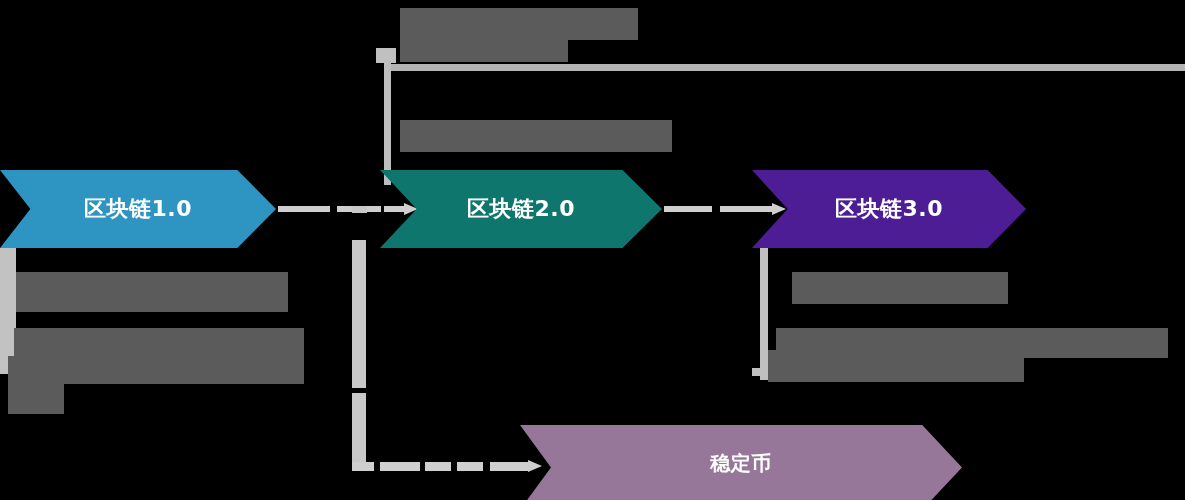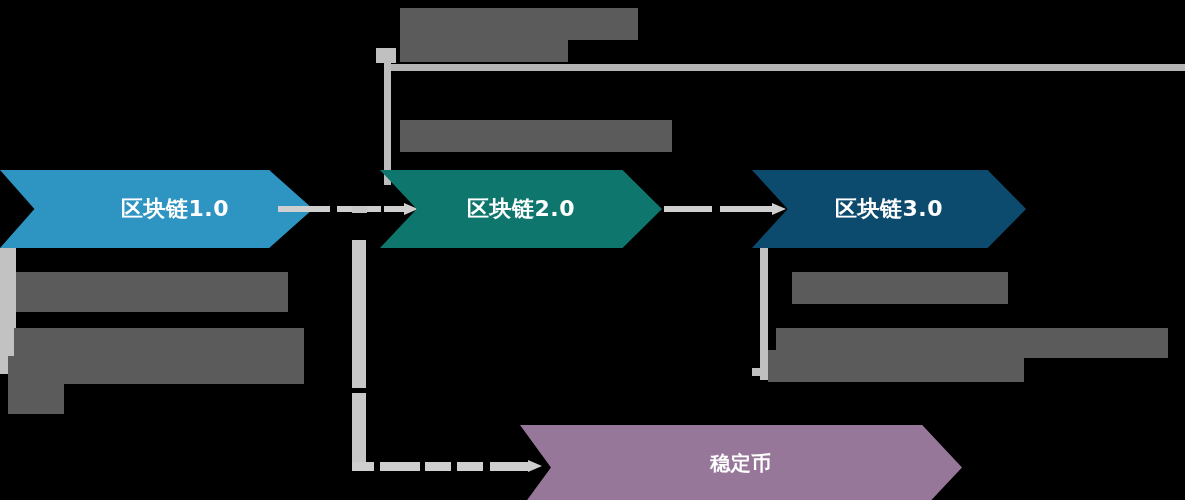--- a/index.html
+++ b/index.html
@@ -18,30 +18,29 @@
     color: #ffffff;
     font-weight: bold;
     font-size: 22px;
     letter-spacing: 0.5px;
   }
   .chev span { position: relative; z-index: 2; }
   .chev-1 {
     left: 0; top: 170px; width: 276px; height: 78px;
     background: #2e94c2;
     clip-path: polygon(0 0, 86% 0, 100% 50%, 86% 100%, 0 100%, 11% 50%);
-    padding-left: 37px;
   }
   .chev-2 {
     left: 380px; top: 170px; width: 282px; height: 78px;
     background: #0f766e;
     clip-path: polygon(0 0, 86% 0, 100% 50%, 86% 100%, 0 100%, 13% 50%);
   }
   .chev-3 {
     left: 752px; top: 170px; width: 274px; height: 78px;
-    background: #0c4a6e;
+    background: #4c1d95;
     clip-path: polygon(0 0, 86% 0, 100% 50%, 86% 100%, 0 100%, 13% 50%);
   }
   .chev-s {
     left: 520px; top: 425px; width: 442px; height: 80px;
     background: #977799;
     clip-path: polygon(0 0, 91% 0, 100% 53%, 91% 106%, 0 106%, 7% 53%);
     font-size: 20px;
   }
   .redact {
     position: absolute;

